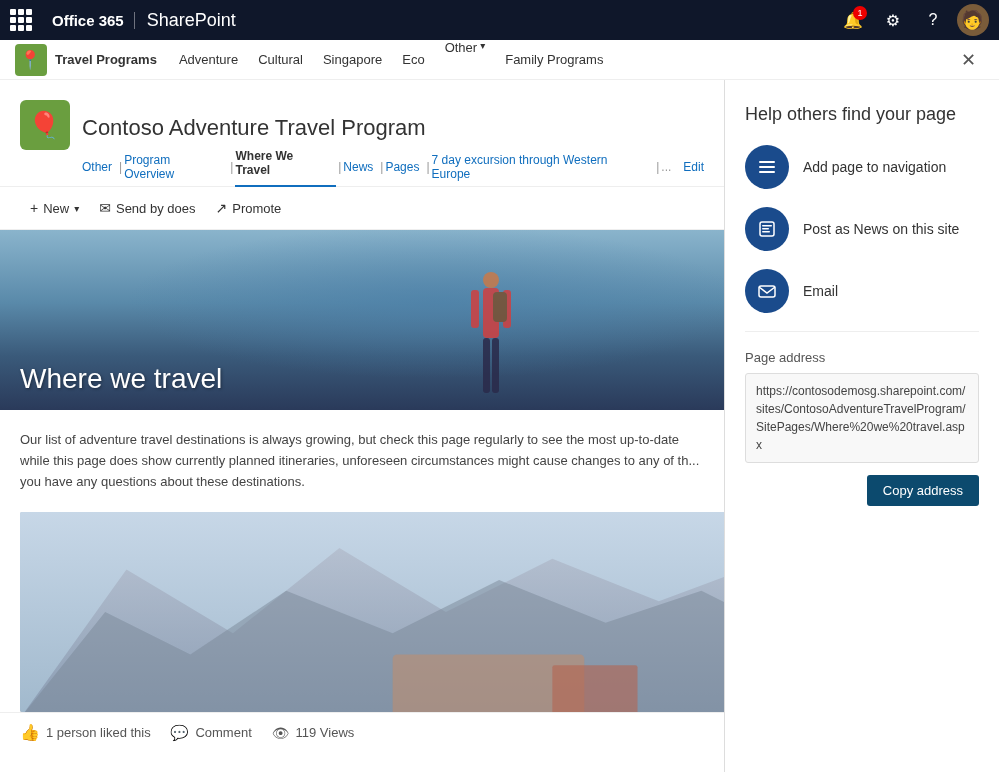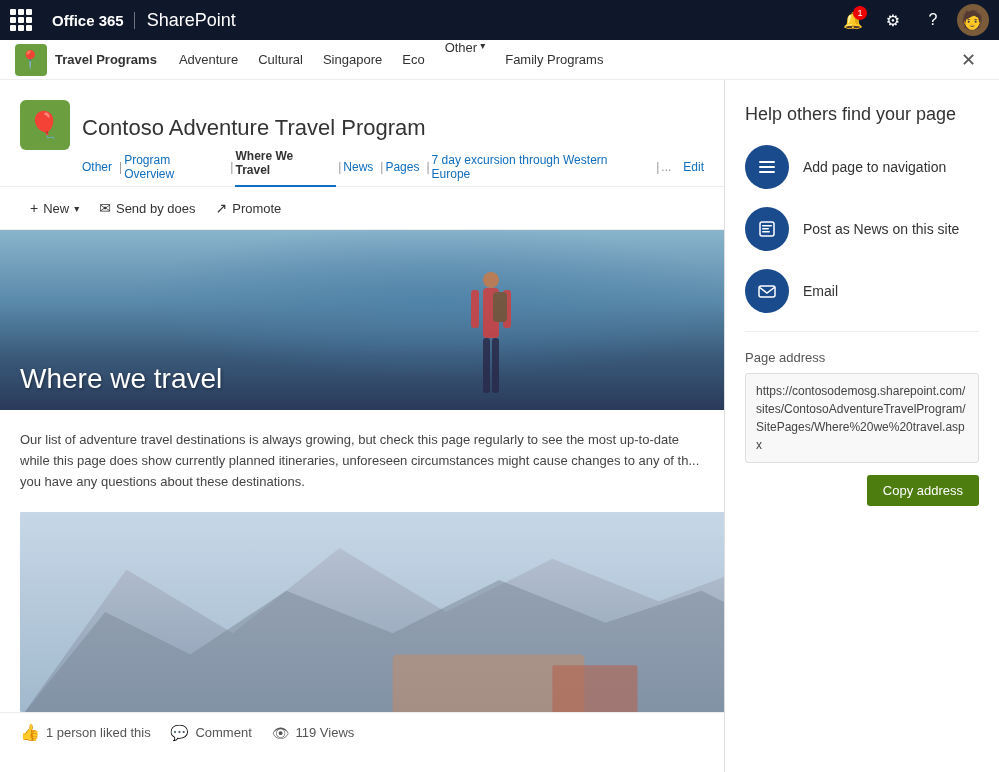--- a/index.html
+++ b/index.html
@@ -354,21 +354,21 @@
       border: 1px solid #ddd;
       border-radius: 3px;
       padding: 8px 10px;
       font-size: 12px;
       color: #444;
       word-break: break-all;
       margin-bottom: 12px;
       line-height: 1.5;
     }
     .copy-address-btn {
-      background: #4d7c0f;
+      background: #0c4a6e;
       color: white;
       border: none;
       border-radius: 3px;
       padding: 8px 16px;
       font-size: 13px;
       cursor: pointer;
       float: right;
     }
   </style>
 </head>

